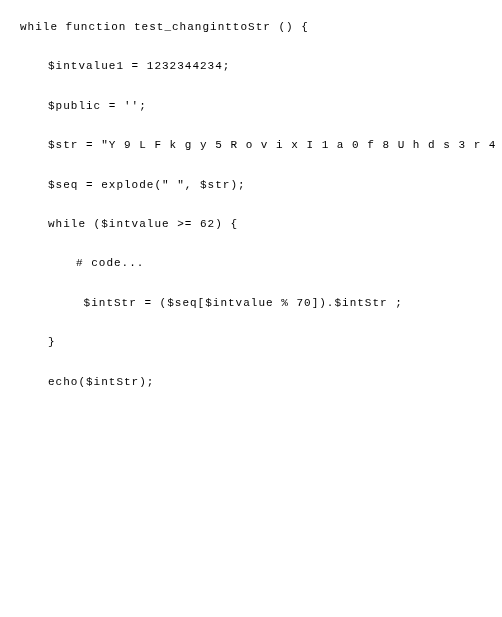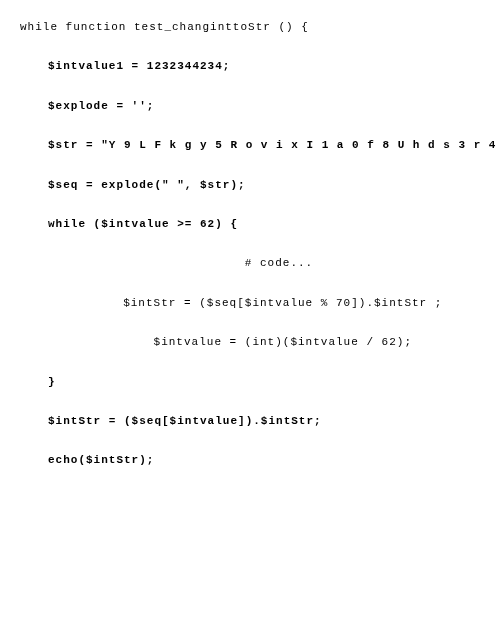--- a/index.html
+++ b/index.html
@@ -9,32 +9,30 @@
       font-size: 11px;
       color: #000;
       background: #fff;
       line-height: 1.4;
       letter-spacing: 1px;
     }
     .line {
       white-space: pre;
       margin-bottom: 24px;
     }
-    .indent-1 { padding-left: 28px; font-weight: bold; }
-    .indent-2 { padding-left: 56px; text-align: center; }
+    .indent-1 { padding-left: 28px; }
+    .indent-2 { padding-left: 56px; }
   </style>
 </head>
 <body>
 
 <div>
   <div class="line">while function test_changinttoStr () {</div>
   <div class="line indent-1">$intvalue1 = 1232344234;</div>
-  <div class="line indent-1">$explode = '';</div>
+  <div class="line indent-1">$public = '';</div>
   <div class="line indent-1">$str = "Y 9 L F k g y 5 R o v i x I 1 a 0 f 8 U h d s 3 r 4 D M p</div>
   <div class="line indent-1">$seq = explode(" ", $str);</div>
   <div class="line indent-1">while ($intvalue &gt;= 62) {</div>
   <div class="line indent-2"># code...</div>
   <div class="line indent-2"> $intStr = ($seq[$intvalue % 70]).$intStr ;</div>
-  <div class="line indent-2"> $intvalue = (int)($intvalue / 62);</div>
   <div class="line indent-1">}</div>
-  <div class="line indent-1">$intStr = ($seq[$intvalue]).$intStr;</div>
   <div class="line indent-1">echo($intStr);</div>
 </div>
 
 </body></html>

